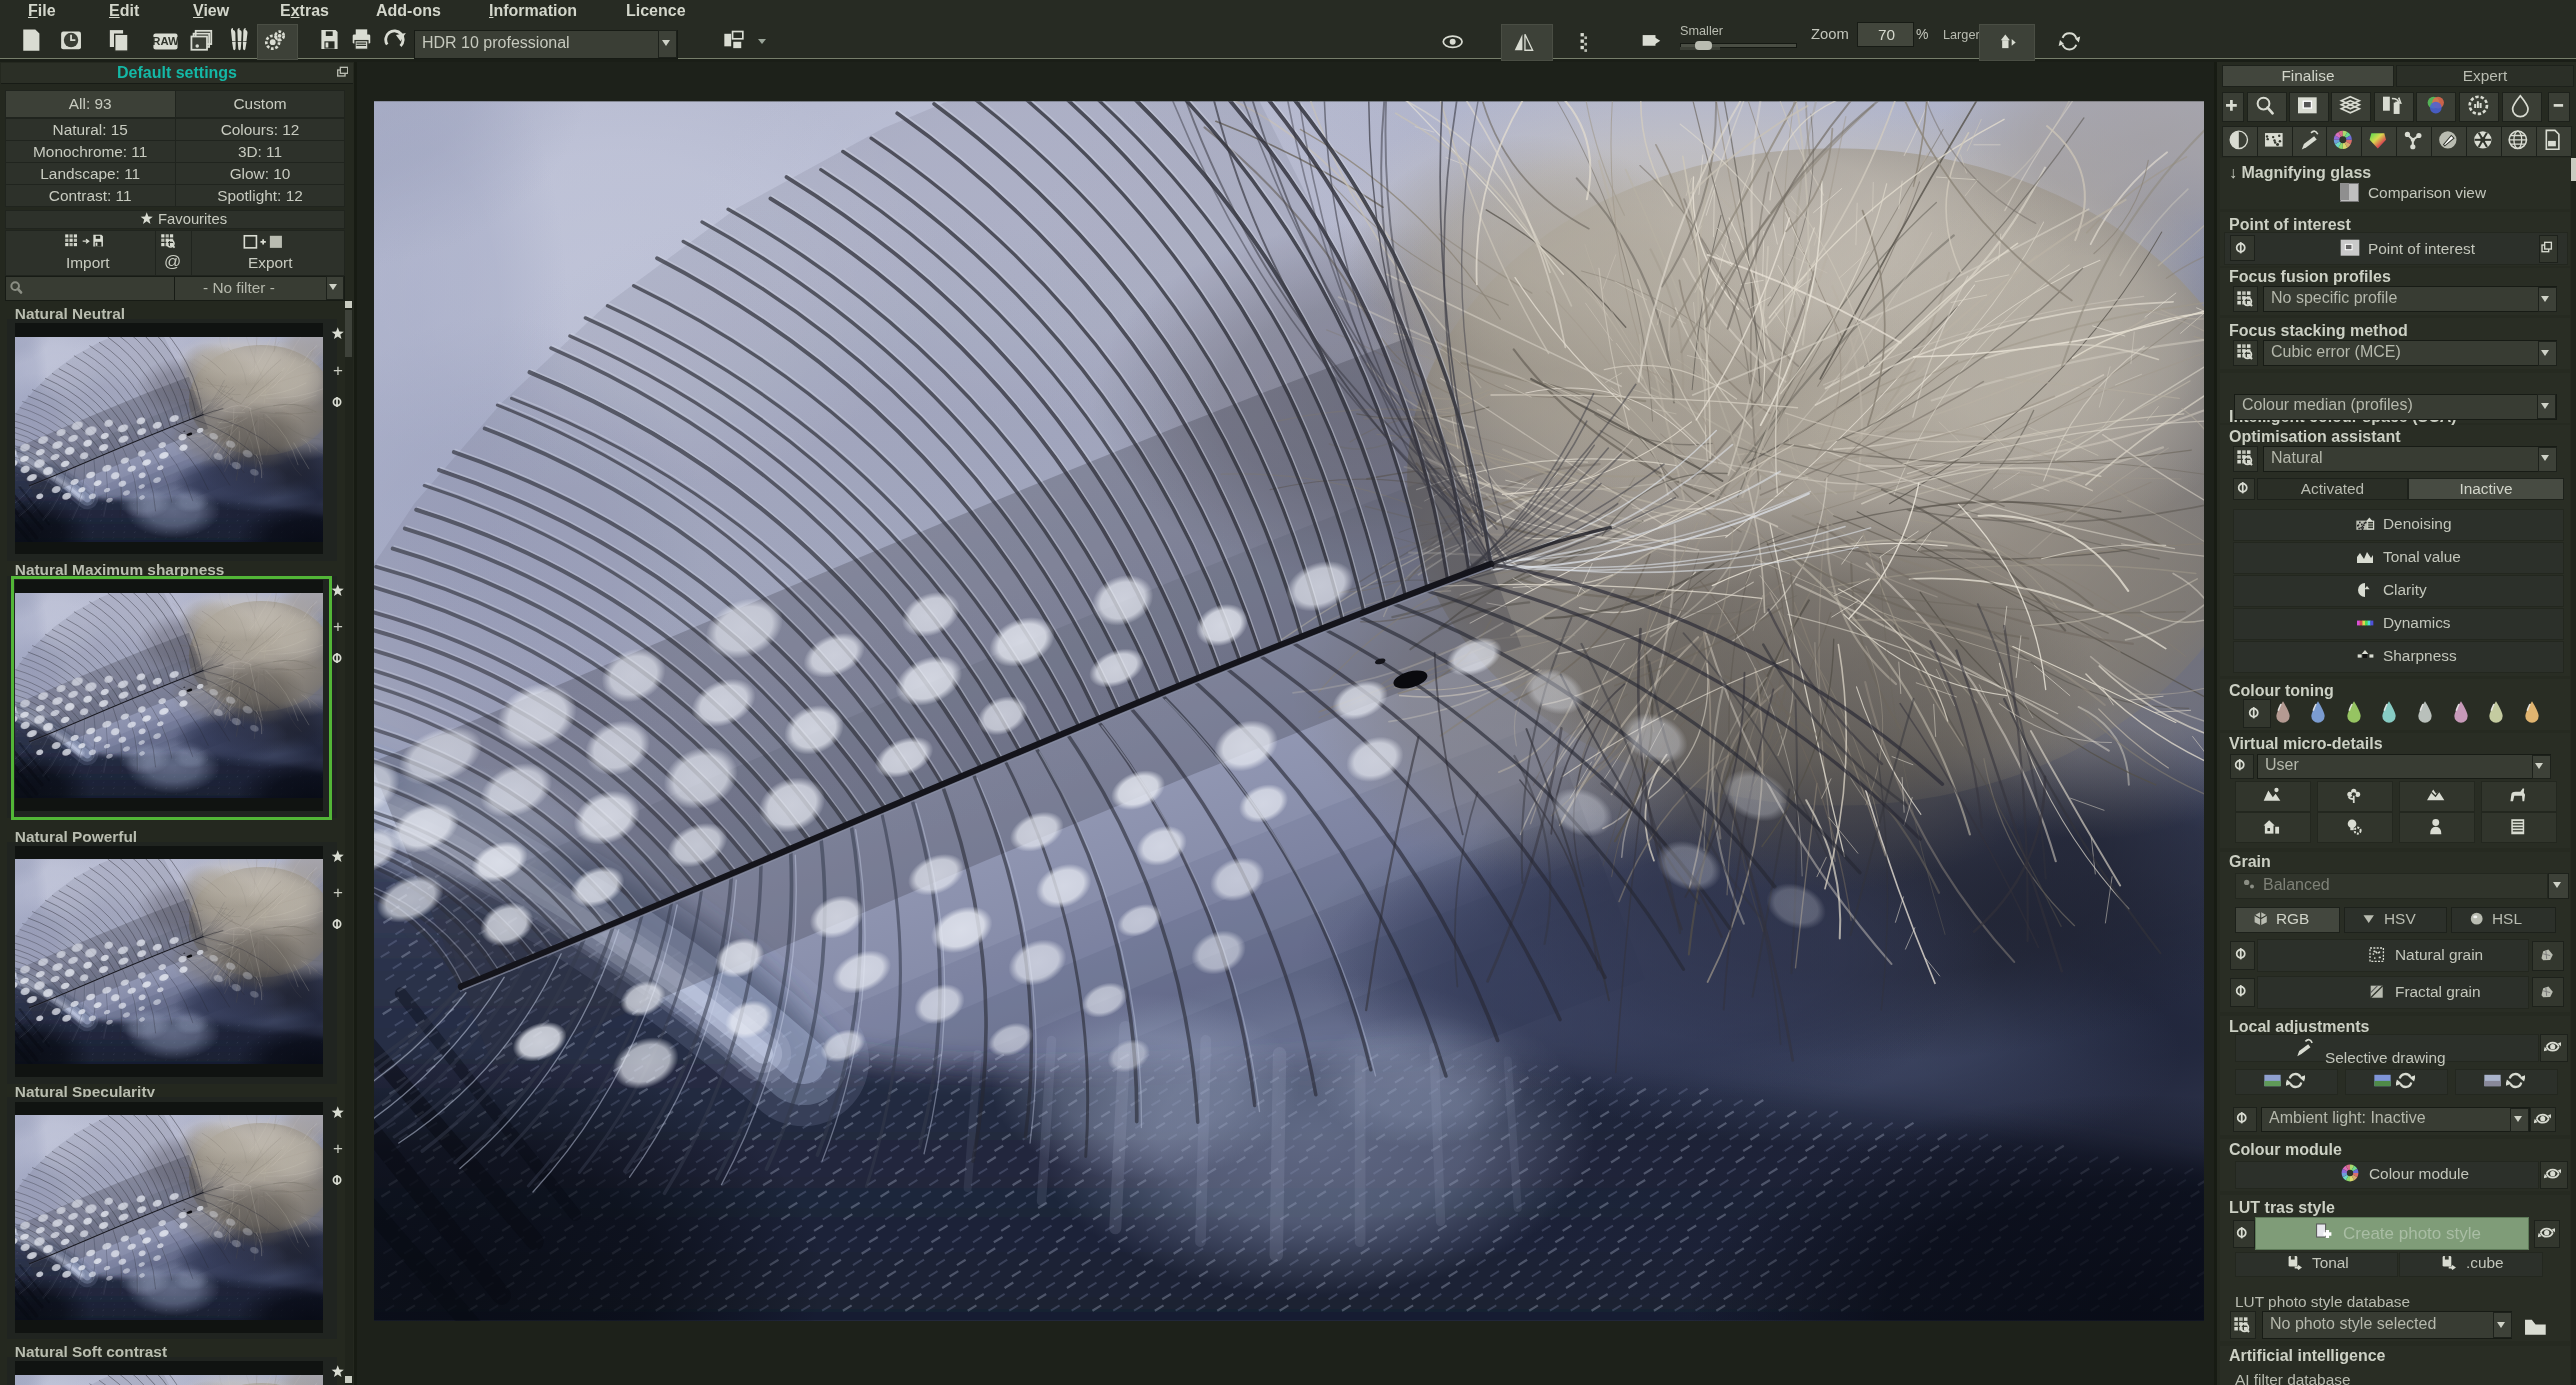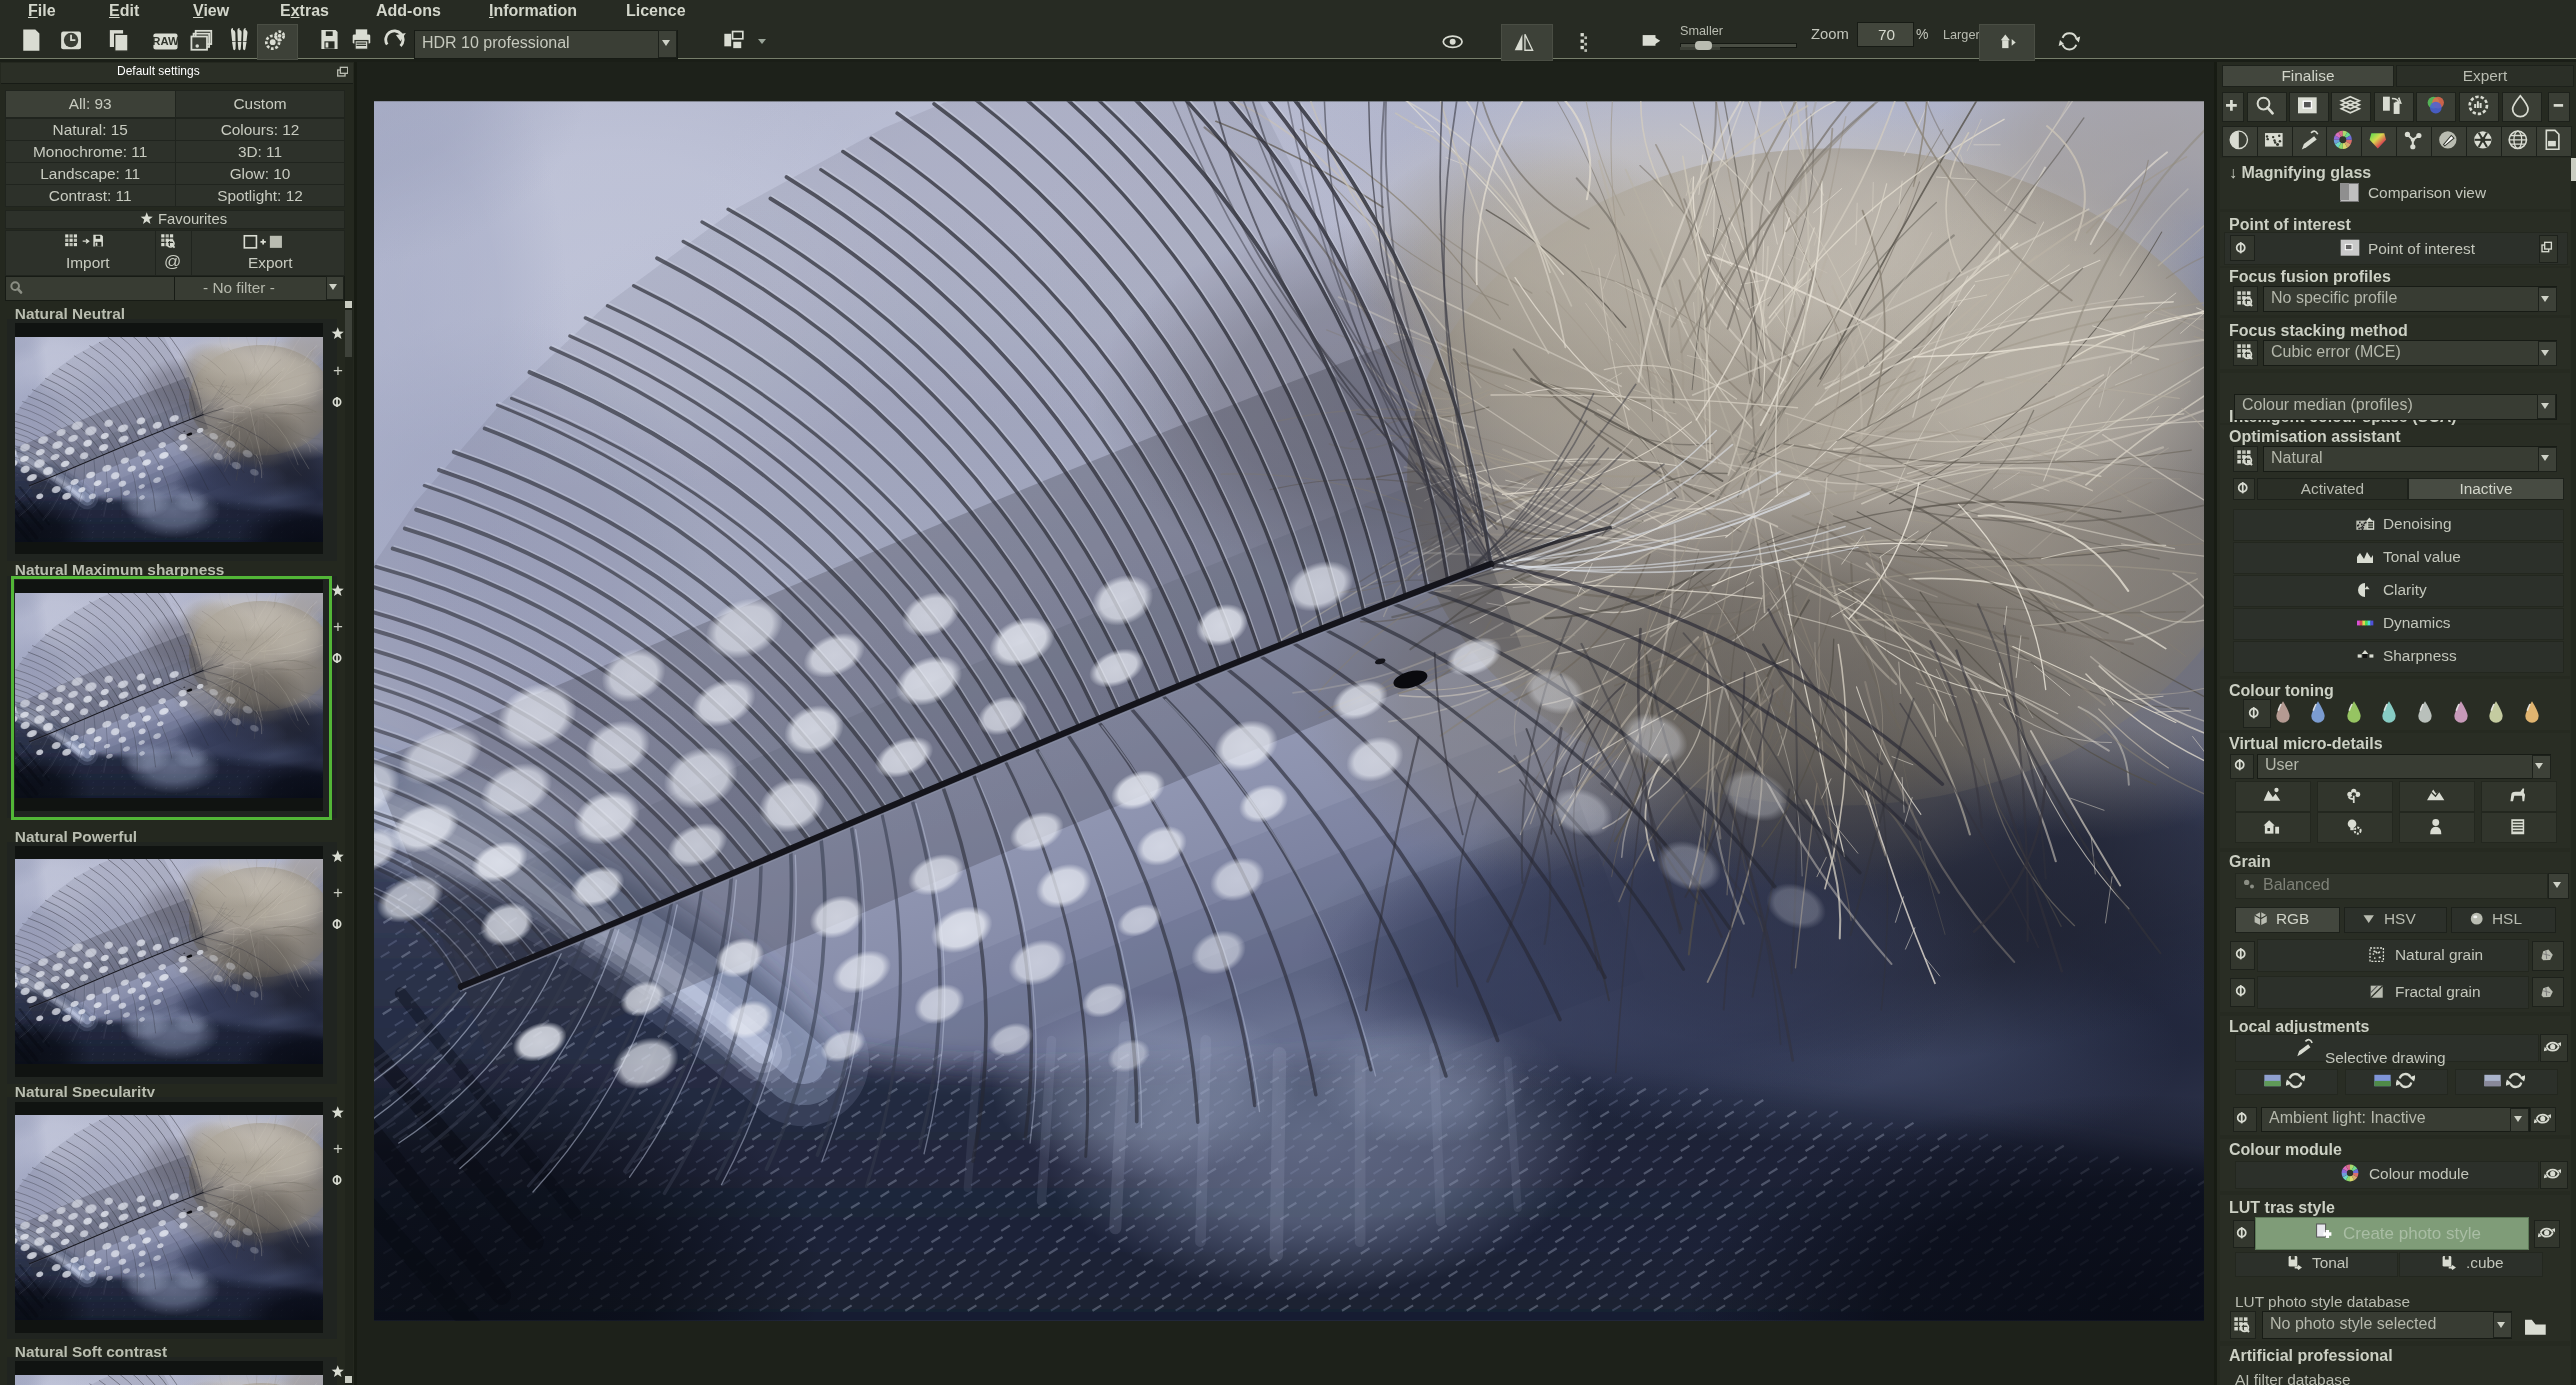--- a/index.html
+++ b/index.html
@@ -133,21 +133,21 @@
     <rect x="12.24" y="15.3" width="9.520000000000001" height="11.899999999999999" fill="#d9dcd2"></rect>
     <path d="M26.52 13.600000000000001 l6 5 l-6 5" fill="#d9dcd2"></path>
   </svg>
 <svg class="abs" style="left:2058px;top:29.5px;" width="25.5" height="24" viewBox="0 0 38 36">
     <path d="M6.800000000000001 11.899999999999999 A 10.88 10.88 0 0 1 27.200000000000003 11.899999999999999" fill="none" stroke="#d9dcd2" stroke-width="3"></path>
     <path d="M27.200000000000003 22.1 A 10.88 10.88 0 0 1 6.800000000000001 22.1" fill="none" stroke="#d9dcd2" stroke-width="3"></path>
     <path d="M25.16 12.92 l8 -3 l-2 9 Z M8.84 21.08 l-8 3 l2 -9 Z" fill="#d9dcd2"></path>
   </svg>
 <div class="abs " style="left:0px;top:62px;width:356px;height:1324px;background:#24281f;"></div>
 <div class="abs " style="left:1.3px;top:63px;width:352px;height:20px;background:#2b2f26;border-bottom:0.7px solid #171b15;"></div>
-<div class="abs t" style="left:117px;top:64px;font-size:12px;font-weight:normal;color:#ffffff;">Default settings</div>
+<div class="abs t" style="left:117px;top:64px;font-size:16px;font-weight:bold;color:#14b8a6;">Default settings</div>
 <svg class="abs" style="left:335px;top:66px;" width="13.4" height="12" viewBox="0 0 20 18">
     <rect x="4" y="6" width="11" height="9" fill="none" stroke="#b9bcb1" stroke-width="2"></rect>
     <rect x="8" y="2" width="11" height="9" fill="#2b2f26" stroke="#b9bcb1" stroke-width="2"></rect>
   </svg>
 <div class="abs " style="left:4.7px;top:90px;width:169px;height:25.5px;background:#3c4037;border:0.7px solid #20241e;display:flex;align-items:center;justify-content:center;color:#c8cbc0;font-size:15.4px;">All: 93</div>
 <div class="abs " style="left:175px;top:90px;width:168px;height:25.5px;background:#2d312a;border:0.7px solid #20241e;display:flex;align-items:center;justify-content:center;color:#c8cbc0;font-size:15.4px;">Custom</div>
 <div class="abs " style="left:4.7px;top:118px;width:169px;height:21px;background:#2d312a;border:0.7px solid #20241e;display:flex;align-items:center;justify-content:center;color:#c8cbc0;font-size:15.4px;">Natural: 15</div>
 <div class="abs " style="left:175px;top:118px;width:168px;height:21px;background:#2d312a;border:0.7px solid #20241e;display:flex;align-items:center;justify-content:center;color:#c8cbc0;font-size:15.4px;">Colours: 12</div>
 <div class="abs " style="left:4.7px;top:140px;width:169px;height:21px;background:#2d312a;border:0.7px solid #20241e;display:flex;align-items:center;justify-content:center;color:#c8cbc0;font-size:15.4px;">Monochrome: 11</div>
 <div class="abs " style="left:175px;top:140px;width:168px;height:21px;background:#2d312a;border:0.7px solid #20241e;display:flex;align-items:center;justify-content:center;color:#c8cbc0;font-size:15.4px;">3D: 11</div>
@@ -876,21 +876,21 @@
   </svg>
 <div class="abs " style="left:2262px;top:1311px;width:248px;height:25.5px;background:#383c33;border:0.7px solid #171b15;"></div>
 <div class="abs t" style="left:2270px;top:1315px;font-size:16px;color:#b5b8ac;white-space:nowrap;">No photo style selected</div>
 <div class="abs " style="left:2493px;top:1312px;width:17px;height:24px;background:#3d4138;border:0.7px solid #1d211b;"></div>
 <div class="abs" style="left:2497px;top:1322px;width:0;height:0;border-left:4.7px solid transparent;border-right:4.7px solid transparent;border-top:6px solid #cfd2c7"></div>
 <svg class="abs" style="left:2522px;top:1313px;" width="34" height="21.5" viewBox="0 0 50 32">
     <g transform="scale(1.4)">
       <path d="M3 7.199999999999999 h7.199999999999999 l4 5 h10.8 v10.8 H3 Z" fill="#d9dcd2"></path>
     </g>
   </svg>
-<div class="abs hdr" style="left:2229px;top:1347px;">Artificial professional</div>
+<div class="abs hdr" style="left:2229px;top:1347px;">Artificial intelligence</div>
 <div class="abs t" style="left:2235px;top:1371px;font-size:15.4px;color:#b9bcb1;">AI filter database</div>
 <div class="abs " style="left:2571px;top:158px;width:4.7px;height:1227px;background:#21251d;"></div>
 <div class="abs " style="left:2571px;top:158px;width:4.7px;height:23px;background:#c9ccc1;"></div>
 <svg width="0" height="0" style="position:absolute">
     <defs>
       <linearGradient id="bgG" x1="0" y1="0" x2="0.5" y2="1">
  <stop offset="0" stop-color="#b9bdd2"></stop>
         <stop offset="0.4" stop-color="#adb2ca"></stop>
  <stop offset="0.7" stop-color="#868ca9"></stop>
         <stop offset="1" stop-color="#555c7c"></stop>

